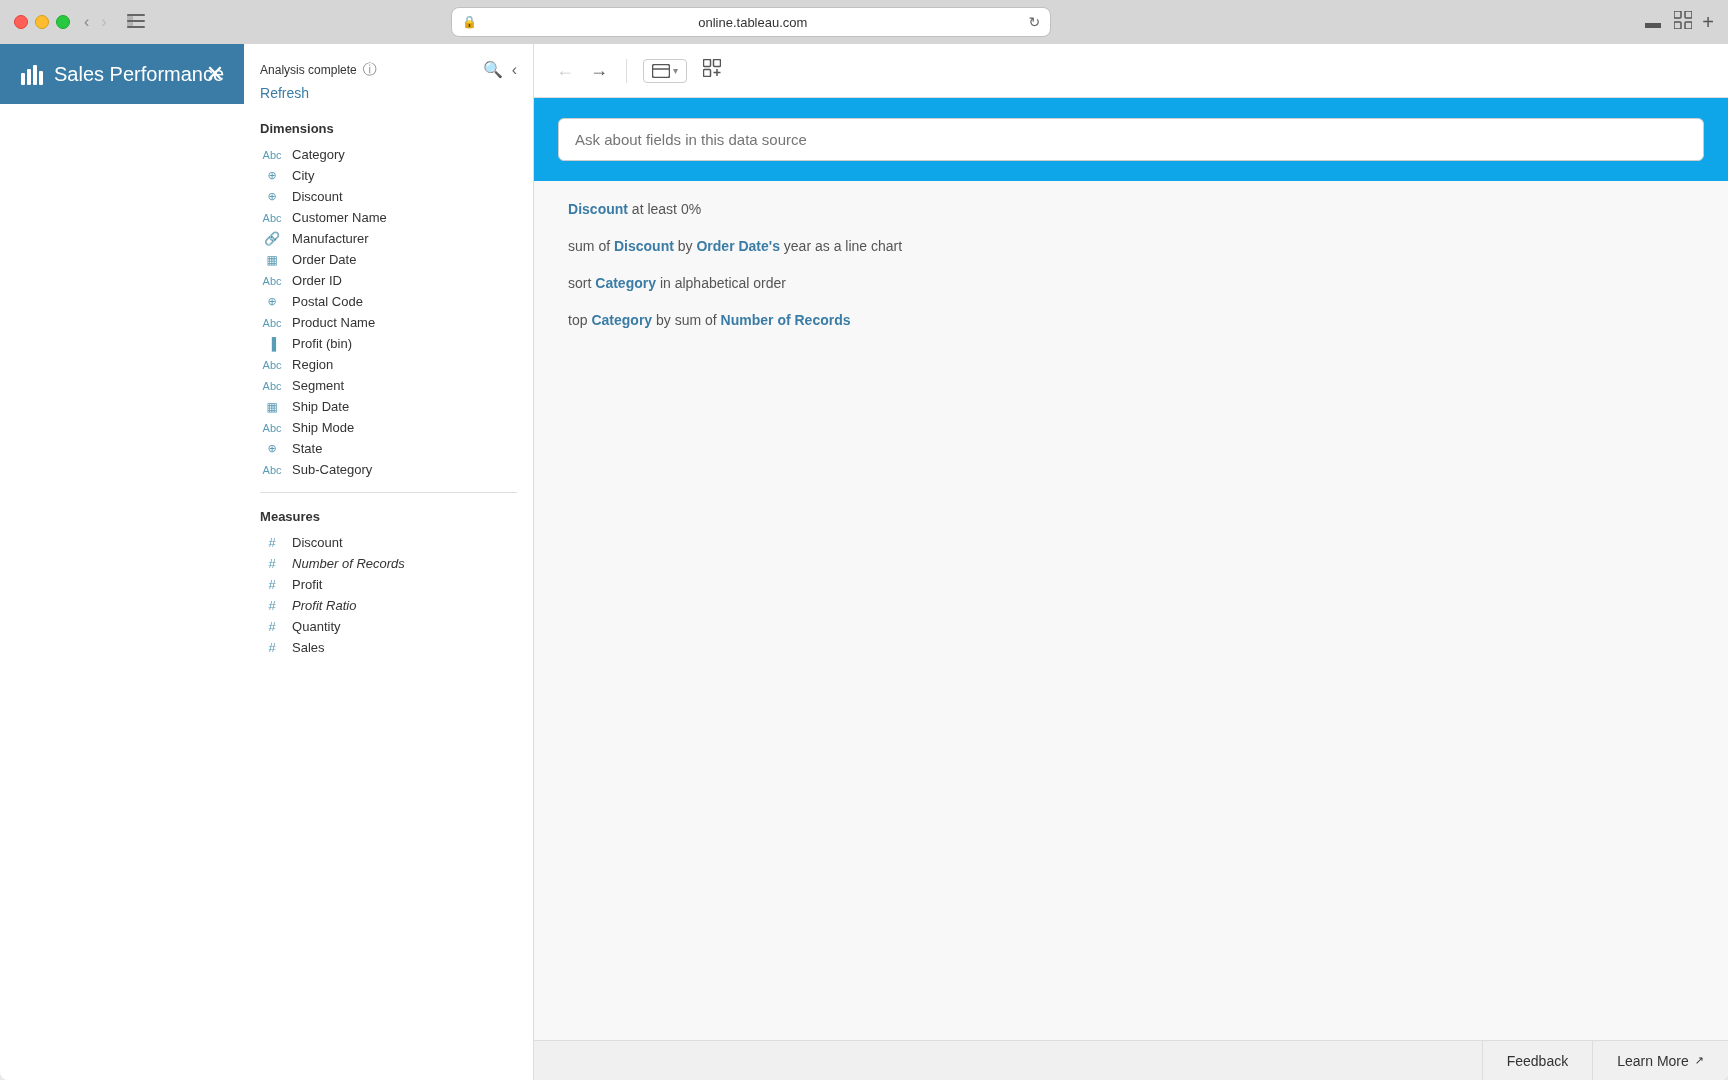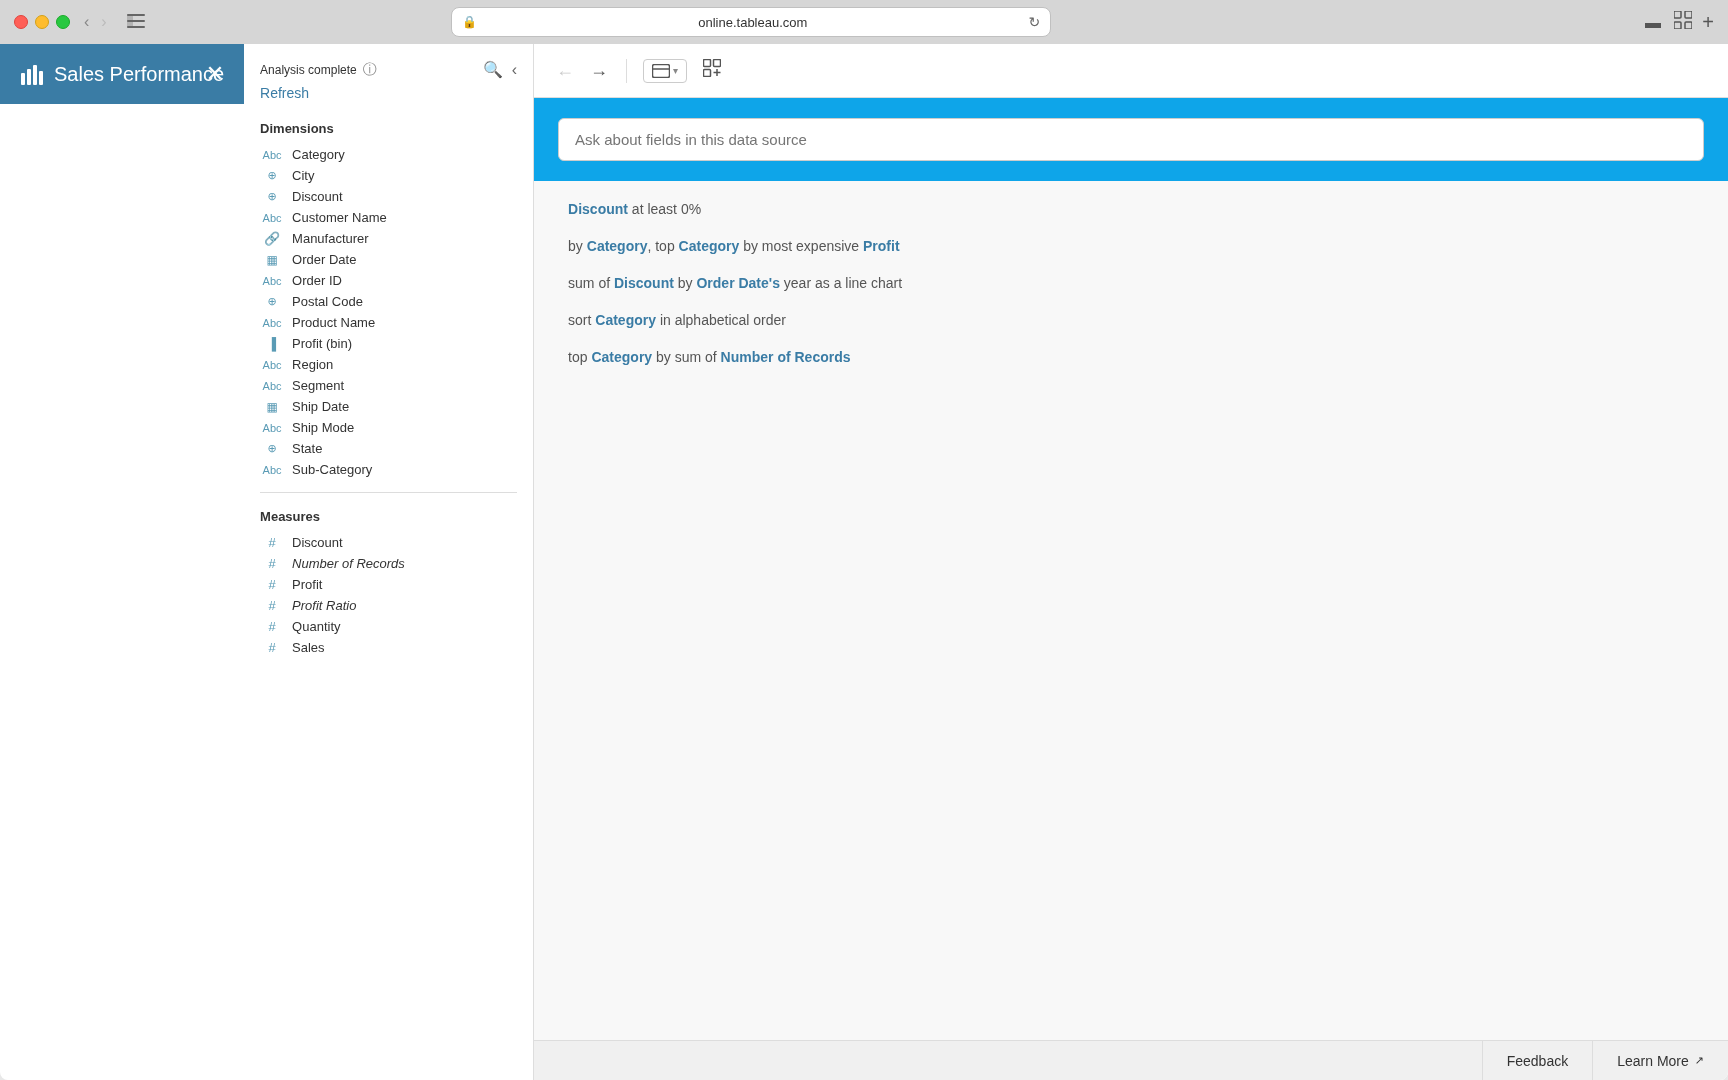--- a/index.html
+++ b/index.html
@@ -611,23 +611,20 @@
       <div class="ask-area">
         <input class="ask-input" type="text" placeholder="Ask about fields in this data source" style="">
       </div>
 
       <div class="suggestions-area">
 
         <div class="suggestion-item">
           <span class="highlight">Discount</span><span> at least 0%</span>
         </div>
         <div class="suggestion-item">
-          <span>by </span><span class="highlight">Category</span><span>, top </span><span class="highlight">Category</span><span> by most expensive </span><span class="highlight">Profit</span>
-        </div>
-        <div class="suggestion-item">
           <span>sum of </span><span class="highlight">Discount</span><span> by </span><span class="highlight">Order Date's</span><span> year as a line chart</span>
         </div>
         <div class="suggestion-item">
           <span>sort </span><span class="highlight">Category</span><span> in alphabetical order</span>
         </div>
         <div class="suggestion-item">
           <span>top </span><span class="highlight">Category</span><span> by sum of </span><span class="highlight">Number of Records</span>
         </div>
       </div>
 

